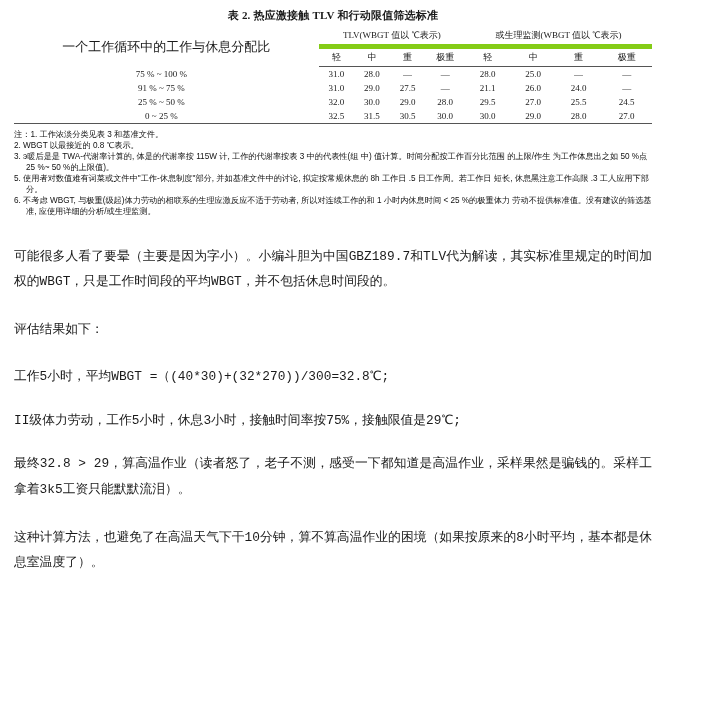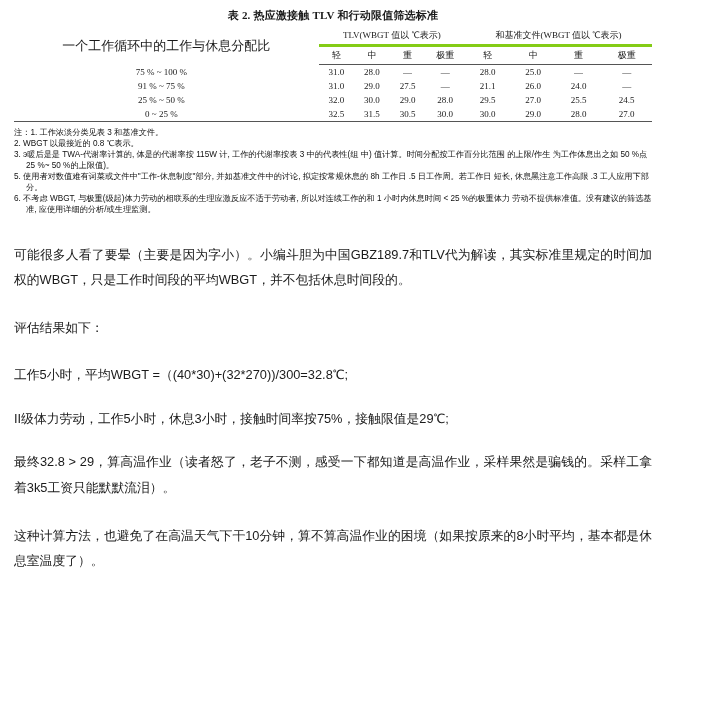--- a/index.html
+++ b/index.html
@@ -39,21 +39,21 @@
     font-size: 9px;
     font-family: "Liberation Serif", serif;
   }
   table.thermal td, table.thermal th {
     padding: 2px 2px;
     font-weight: normal;
     text-align: center;
     vertical-align: middle;
   }
   .grp-head {
-    border-bottom: 3px solid #84cc16;
+    border-bottom: 5px solid #84cc16;
     font-size: 9px;
     padding-bottom: 1px;
   }
   .row-line-bot td {
     border-bottom: 1px solid #555;
   }
   .first-col {
     text-align: right;
     padding-right: 12px !important;
     white-space: nowrap;
@@ -77,21 +77,21 @@
   }
   .notes .n-item {
     padding-left: 12px;
     text-indent: -12px;
   }
 
   
   .body-text {
     padding: 0 14px;
     margin-top: 26px;
-    font-family: Liberation Sans, sans-serif;
+    font-family: Liberation Mono, monospace;
     font-size: 12.8px;
     line-height: 2.0;
     color: #1a1a1a;
   }
   .para {
     margin: 0 0 22px 0;
     text-align: justify;
   }
   .para.list-line {
     margin-bottom: 18px;
@@ -103,21 +103,21 @@
 <div class="page">
 
   <div class="table-block">
     <div class="table-title">表 2. 热应激接触 TLV 和行动限值筛选标准</div>
 
     <table class="thermal">
       <tbody>
           <tr>
         <td class="corner-cell" rowspan="2">一个工作循环中的工作与休息分配比</td>
         <td class="grp-head" colspan="4">TLV(WBGT 值以 ℃表示)</td>
-        <td class="grp-head" colspan="4">和基准文件(WBGT 值以 ℃表示)</td>
+        <td class="grp-head" colspan="4">或生理监测(WBGT 值以 ℃表示)</td>
       </tr>
       <tr class="row-line-bot">
         <td>轻</td>
         <td>中</td>
         <td>重</td>
         <td>极重</td>
         <td>轻</td>
         <td>中</td>
         <td>重</td>
         <td>极重</td>

